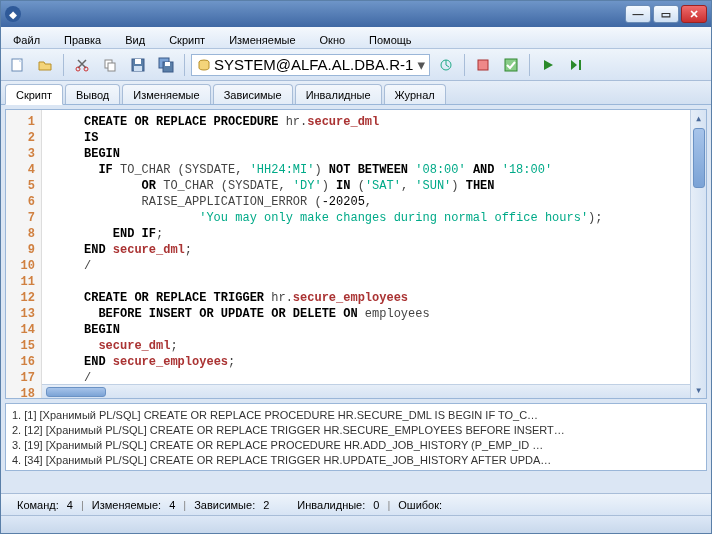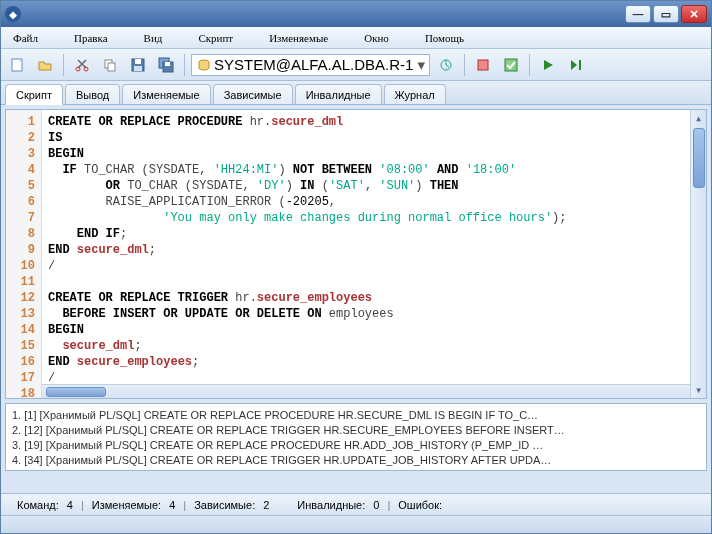--- a/index.html
+++ b/index.html
@@ -5,36 +5,36 @@
   * { margin: 0; padding: 0; box-sizing: border-box; }
   body { font-family: Tahoma, Arial, sans-serif; font-size: 11px; background: #e8e8e8; width: 712px; height: 534px; overflow: hidden; }
   .window { width: 712px; height: 534px; background: linear-gradient(#dfe8f6,#c8d8ec); border: 1px solid #5a7fa8; display: flex; flex-direction: column; }
   .titlebar { height: 26px; background: linear-gradient(#6e95c8,#3f68a4); display: flex; align-items: center; padding: 0 4px; color: #fff; justify-content: space-between; }
   .titlebar-left { display: flex; align-items: center; gap: 6px; }
   .titlebar-icon { width: 16px; height: 16px; background: #2f5a99; border-radius: 50%; display: flex; align-items: center; justify-content: center; color:#fff; font-size:10px;}
   .title-text { font-weight: bold; text-shadow: 0 1px 1px rgba(0,0,0,.3); }
   .winbtns { display: flex; gap: 2px; }
   .winbtn { width: 26px; height: 18px; border-radius: 3px; display: flex; align-items: center; justify-content: center; font-weight: bold; color: #333; background: linear-gradient(#f5faff,#cfe0f3); border:1px solid #6a8bb5;}
   .winbtn.close { background: linear-gradient(#ef6b6b,#c92f2f); color:#fff; border-color:#9b2222;}
-  .menubar { height: 22px; background: linear-gradient(#f4f8fd,#dde8f6); display: flex; align-items: center; padding: 0 4px; gap: 20px; border-bottom:1px solid #b0c4de;font-family:Liberation Serif, serif;}
+  .menubar { height: 22px; background: linear-gradient(#f4f8fd,#dde8f6); display: flex; align-items: flex-end; padding: 0 4px; gap: 8px; border-bottom:1px solid #b0c4de;}
   .menuitem { padding: 2px 8px; cursor: default; }
   .toolbar { height: 32px; background: linear-gradient(#eef4fb,#d7e4f4); display: flex; align-items: center; padding: 2px 4px; gap: 4px; border-bottom:1px solid #a8bdd8;}
   .tbtn { width: 24px; height: 24px; display: flex; align-items: center; justify-content: center; border:1px solid transparent; border-radius:3px;}
   .tsep { width:1px; height:22px; background:#a8bdd8; margin:0 2px;}
   .conn-box { height:22px; border:1px solid #9ab6d8; background:#fff; display:flex; align-items:center; padding:0 4px 0 6px; min-width:170px; font-size:15px; gap:4px;}
   .conn-box .dd { margin-left:auto; color:#555;}
   .tabstrip { height:24px; background:linear-gradient(#e6eef8,#d2e0f1); display:flex; align-items:flex-end; padding:0 4px; gap:0; border-bottom:1px solid #9ab6d8;}
   .tab { padding:4px 10px 3px; border:1px solid #a8bdd8; border-bottom:none; background:linear-gradient(#f3f7fc,#e3ecf7); border-top-left-radius:4px; border-top-right-radius:4px; margin-right:2px; font-size:11px;}
   .tab.active { background:#fff; position:relative; top:1px; border-bottom:1px solid #fff;}
   .content { flex:1; display:flex; flex-direction:column; background:#dbe6f4; padding:4px; gap:4px; min-height:0;}
   .editor-frame { flex: 0 0 auto; height: 290px; border:1px solid #9ab6d8; background:#fff; display:flex; overflow:hidden; font-family: Consolas, "Courier New", monospace; font-size:12px; position:relative;}
   .gutter { width:36px; background:#f5f5f5; border-right:1px solid #ddd; text-align:right; padding:4px 6px 0 0; color:#d08040; font-weight:bold;}
   .gutter div { height:16px; line-height:16px;}
   .code { flex:1; padding:4px 6px 0; overflow:auto; white-space:pre; color:#222;}
-  .code .line { height:16px; line-height:16px;}
+  .code .line { height:16px; line-height:16px;margin-left:36px;}
   .kw { color:#000; font-weight:bold; }
   .str { color:#0a8; }
   .num { color:#000000; }
   .ident { color:#a33; font-weight:bold;}
   .norm { color:#444; }
   .vscroll { width:16px; background:linear-gradient(90deg,#e6eef8,#d6e3f3); border-left:1px solid #c0d0e4; display:flex; flex-direction:column; align-items:center;}
   .vscroll .arrow { height:16px; width:100%; display:flex; align-items:center; justify-content:center; color:#4a6a9a;}
   .vscroll .thumb { width:12px; background:linear-gradient(#a7c4ea,#7ba3d6); border:1px solid #6b92c4; border-radius:3px; height:60px; margin-top:2px;}
   .hscroll { position:absolute; bottom:0; left:36px; right:16px; height:14px; background:linear-gradient(#e6eef8,#d6e3f3); border-top:1px solid #c0d0e4; display:flex; align-items:center;}
   .hscroll .hthumb { height:10px; width:60px; margin-left:4px; background:linear-gradient(#a7c4ea,#7ba3d6); border:1px solid #6b92c4; border-radius:3px;}

